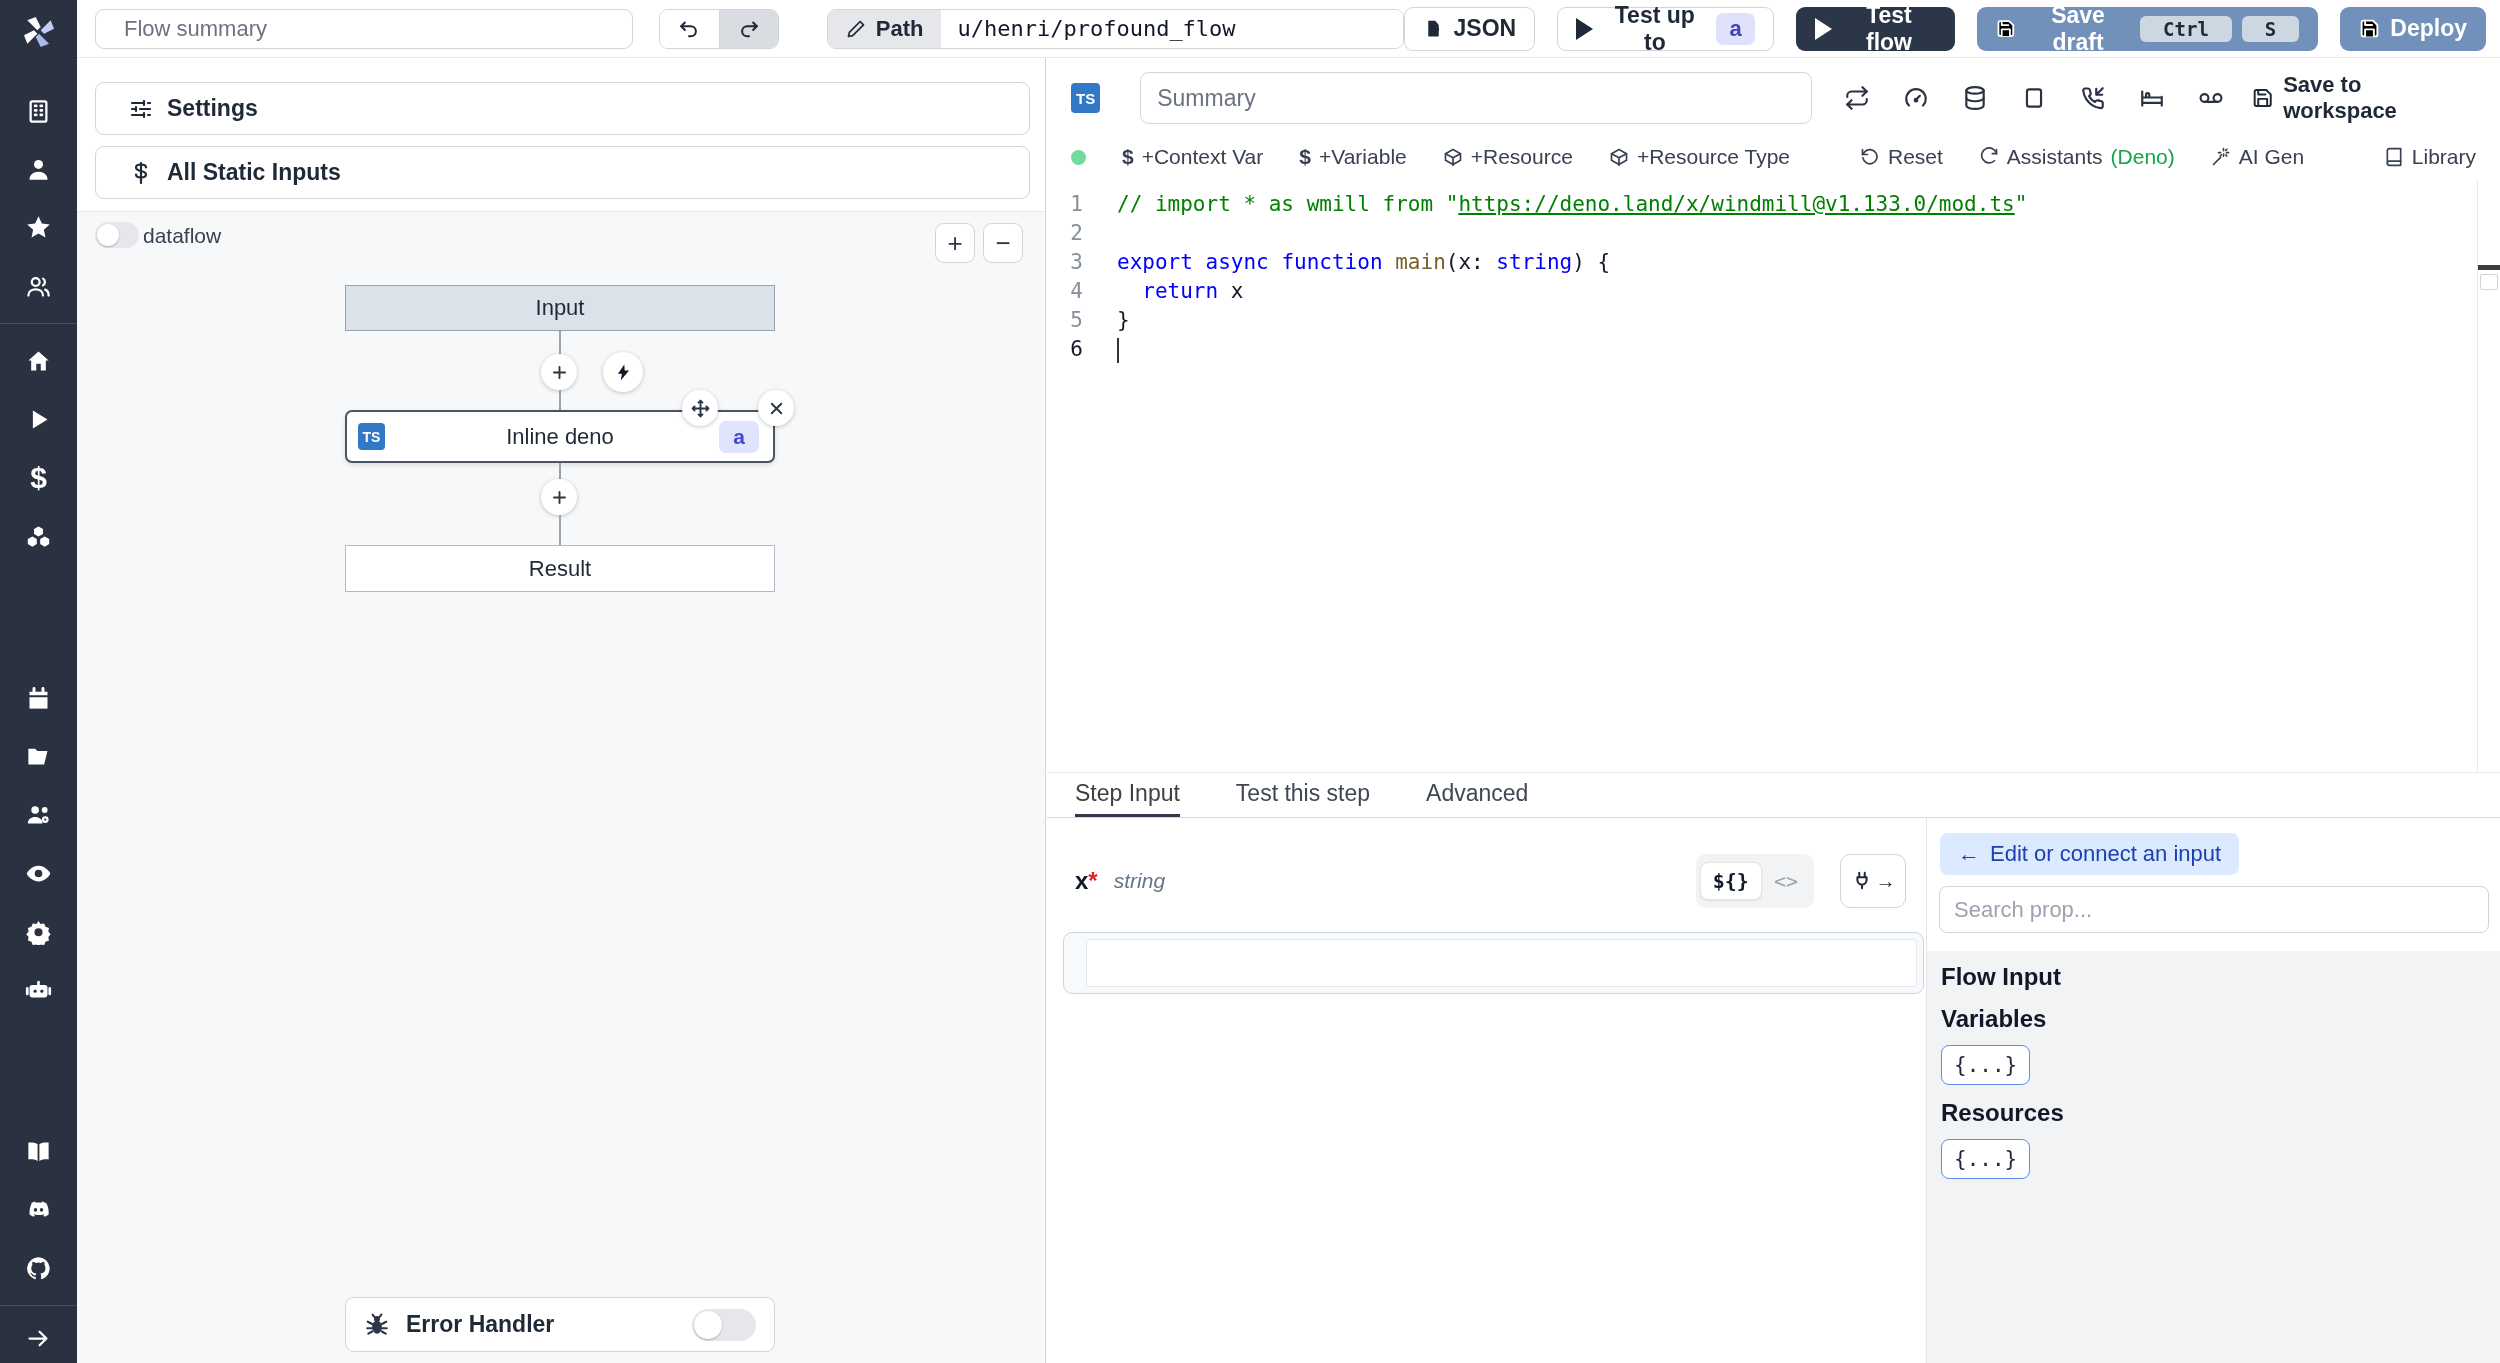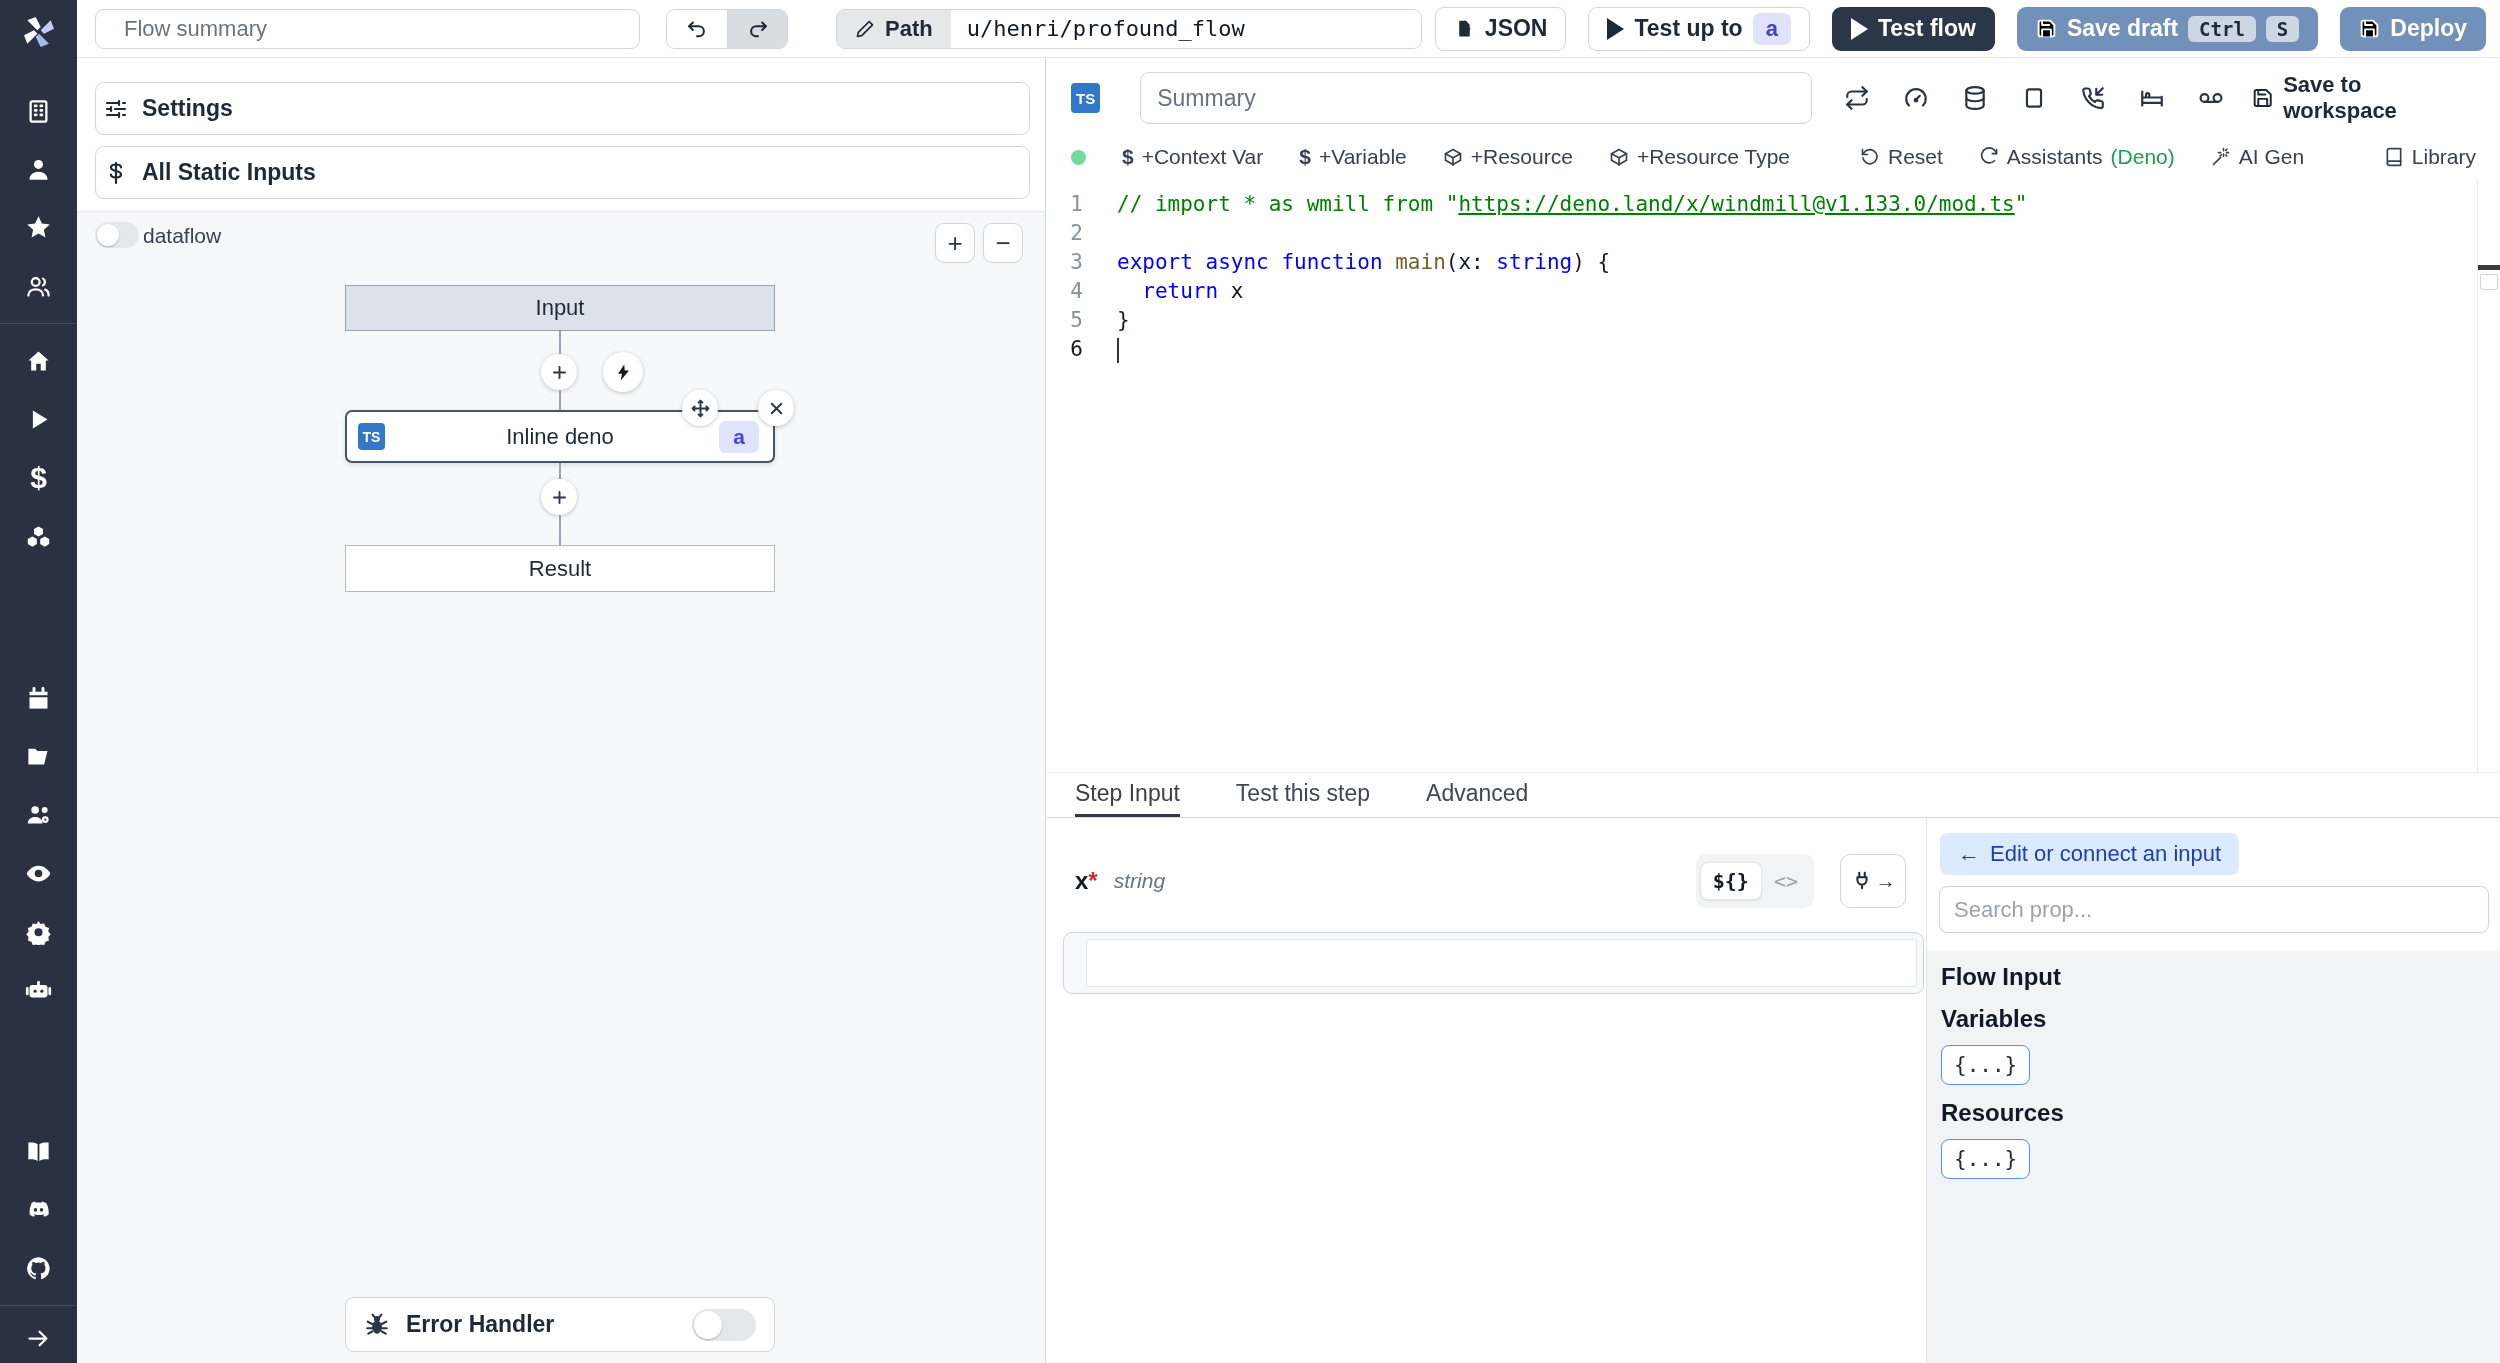--- a/index.html
+++ b/index.html
@@ -32,28 +32,28 @@
   .path-label svg{width:20px;height:20px;stroke:#1f2937;fill:none;stroke-width:2;stroke-linecap:round;stroke-linejoin:round}
   .path-value{width:470px;border:none;padding:0 16px;font-size:22px;color:#111827;background:#fff}
   .tb-right{margin-left:auto;display:flex;align-items:center;gap:22px}
   .btn{display:flex;align-items:center;gap:10px;height:44px;border-radius:9px;padding:0 18px;font-size:23px;cursor:pointer;border:1px solid transparent}
   .btn svg{width:21px;height:21px;stroke-width:2.2;stroke-linecap:round;stroke-linejoin:round}
   .btn-white{background:#fff;border-color:#d1d5db;color:#1f2937;font-weight:600}
   .btn-white svg{stroke:#1f2937;fill:none}
   .btn-navy{background:#2b3648;color:#fff;font-weight:700}
   .btn-steel{background:#7191bb;color:#fff;font-weight:700}
   .badge-a{background:#e0e2fb;color:#4343bd;font-weight:700;border-radius:7px;padding:3px 13px;font-size:22px}
-  .kbd{background:#ccd7e2;color:#1f2937;border-radius:6px;padding:2px 11px;font-size:19px;font-family:"DejaVu Sans Mono",monospace}
+  .kbd{background:#ccd7e2;color:#1f2937;border-radius:6px;padding:2px 23px;font-size:19px;font-family:"DejaVu Sans Mono",monospace}
   .play-tri{width:0;height:0;border-top:11px solid transparent;border-bottom:11px solid transparent;border-left:17px solid #1f2937}
   .play-tri.white{border-left-color:#fff}
 
   
   .flow-panel{position:absolute;left:77px;top:58px;width:969px;height:1305px;background:#f7f8fa;border-right:1px solid #d1d5db}
   .fp-top{position:absolute;left:0;top:0;width:100%;height:154px;background:#fff;border-bottom:1px solid #e5e7eb}
-  .fp-box{position:absolute;left:18px;width:935px;height:53px;background:#fff;border:1px solid #d1d5db;border-radius:9px;display:flex;align-items:center;gap:14px;padding:0 8px;font-size:23px;font-weight:700;color:#1f2937;cursor:pointer}
+  .fp-box{position:absolute;left:18px;width:935px;height:53px;background:#fff;border:1px solid #d1d5db;border-radius:9px;display:flex;align-items:center;gap:14px;padding:0 33px;font-size:23px;font-weight:700;color:#1f2937;cursor:pointer}
   .fp-box svg{width:24px;height:24px;stroke:#1f2937;fill:none;stroke-width:2.2;stroke-linecap:round;stroke-linejoin:round}
   .toggle{position:relative;border-radius:999px;background:#e5e7eb;cursor:pointer}
   .toggle .knob{position:absolute;left:2px;top:2px;background:#fff;border-radius:50%;box-shadow:0 1px 2px rgba(0,0,0,.25)}
   .dataflow-row{position:absolute;left:18px;top:164px;display:flex;align-items:flex-end;gap:4px}
   .dataflow-row .toggle{width:44px;height:26px}
   .dataflow-row .knob{width:22px;height:22px}
   .df-label{font-size:21px;color:#374151}
   .zoom-btns{position:absolute;right:22px;top:165px;display:flex;gap:8px}
   .zoom-btn{width:40px;height:40px;background:#fff;border:1px solid #d1d5db;border-radius:9px;font-size:26px;color:#2b3648;display:flex;align-items:center;justify-content:center;cursor:pointer}
 

